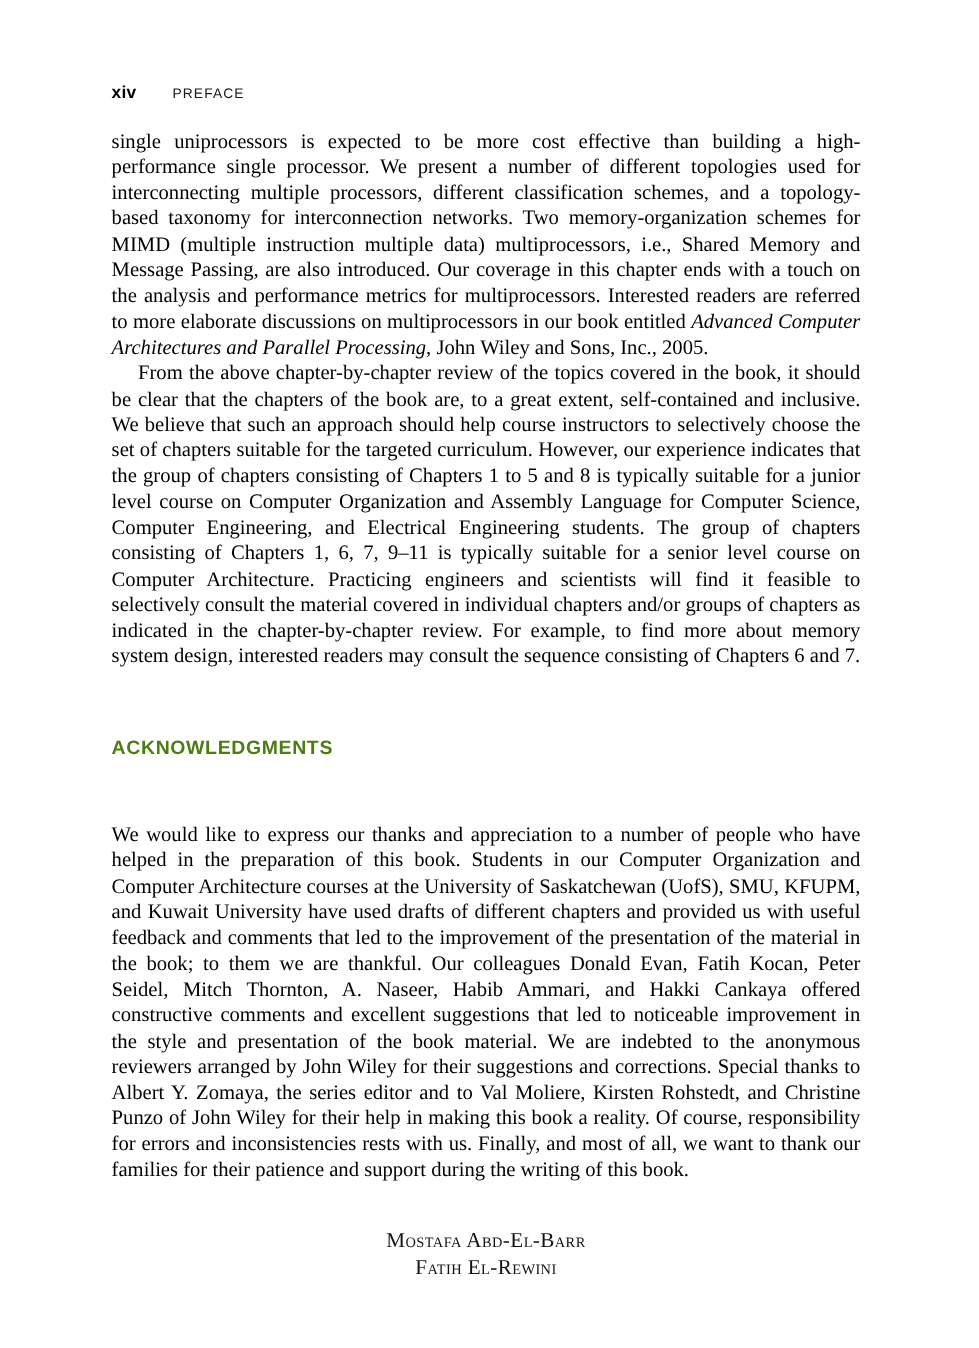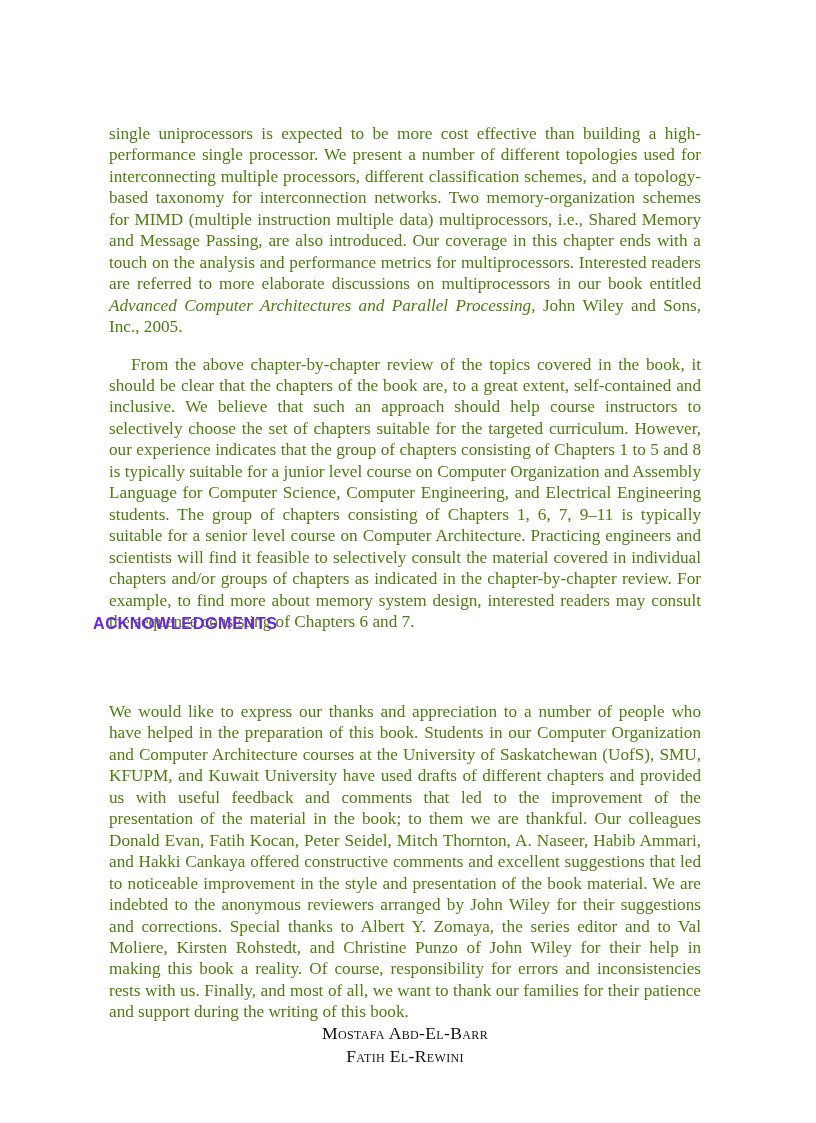--- a/index.html
+++ b/index.html
@@ -51,46 +51,46 @@
 
   
   .textblock {
     position: absolute;
     left: 93px;
     top: 107px;
     width: 624px;
   }
 
   p.body {
-    margin: 16px;
+    margin: 0;
     font-size: 17.2px;
     line-height: 21.45px;
     text-align: justify;
     text-justify: inter-word;
     font-family: "Liberation Serif", serif;
-    color: #4d7c0f;
+    color: #000000;
     hyphens: none;
   }
   p.body.indent {
     text-indent: 22px;
   }
   em.booktitle {
     font-style: italic;
   }
 
   
   .section-heading {
     position: absolute;
     left: 93px;
     top: 614px;
     font-family: "Liberation Sans", sans-serif;
     font-size: 16.2px;
     font-weight: bold;
     letter-spacing: 0.55px;
-    color: #6d28d9;
+    color: #4d7c0f;
     margin: 0;
   }
 
   .ack-block {
     position: absolute;
     left: 93px;
     top: 685px;
     width: 624px;
   }
 
@@ -111,20 +111,24 @@
     letter-spacing: 0.35px;
     color: #111;
     display: block;
   }
 </style>
 </head>
 <body>
 
 <div class="page">
 
+  <div class="running-head">
+    <span class="folio">xiv</span>
+    <span class="head-title">PREFACE</span>
+  </div>
 
   <div class="textblock">
 
     <p class="body"><span>single uniprocessors is expected to be more cost effective than building a high-performance single processor. We present a number of different topologies used for interconnecting multiple processors, different classification schemes, and a topology-based taxonomy for interconnection networks. Two memory-organization schemes for MIMD (multiple instruction multiple data) multiprocessors, i.e., Shared Memory and Message Passing, are also introduced. Our coverage in this chapter ends with a touch on the analysis and performance metrics for multiprocessors. Interested readers are referred to more elaborate discussions on multiprocessors in our book entitled </span><em class="booktitle">Advanced Computer Architectures and Parallel Processing</em><span>, John Wiley and Sons, Inc., 2005.</span></p>
 
     <p class="body indent">From the above chapter-by-chapter review of the topics covered in the book, it should be clear that the chapters of the book are, to a great extent, self-contained and inclusive. We believe that such an approach should help course instructors to selectively choose the set of chapters suitable for the targeted curriculum. However, our experience indicates that the group of chapters consisting of Chapters 1 to 5 and 8 is typically suitable for a junior level course on Computer Organization and Assembly Language for Computer Science, Computer Engineering, and Electrical Engineering students. The group of chapters consisting of Chapters 1, 6, 7, 9–11 is typically suitable for a senior level course on Computer Architecture. Practicing engineers and scientists will find it feasible to selectively consult the material covered in individual chapters and/or groups of chapters as indicated in the chapter-by-chapter review. For example, to find more about memory system design, interested readers may consult the sequence consisting of Chapters 6 and 7.</p>
 
   </div>
 
   <h2 class="section-heading">ACKNOWLEDGMENTS</h2>

